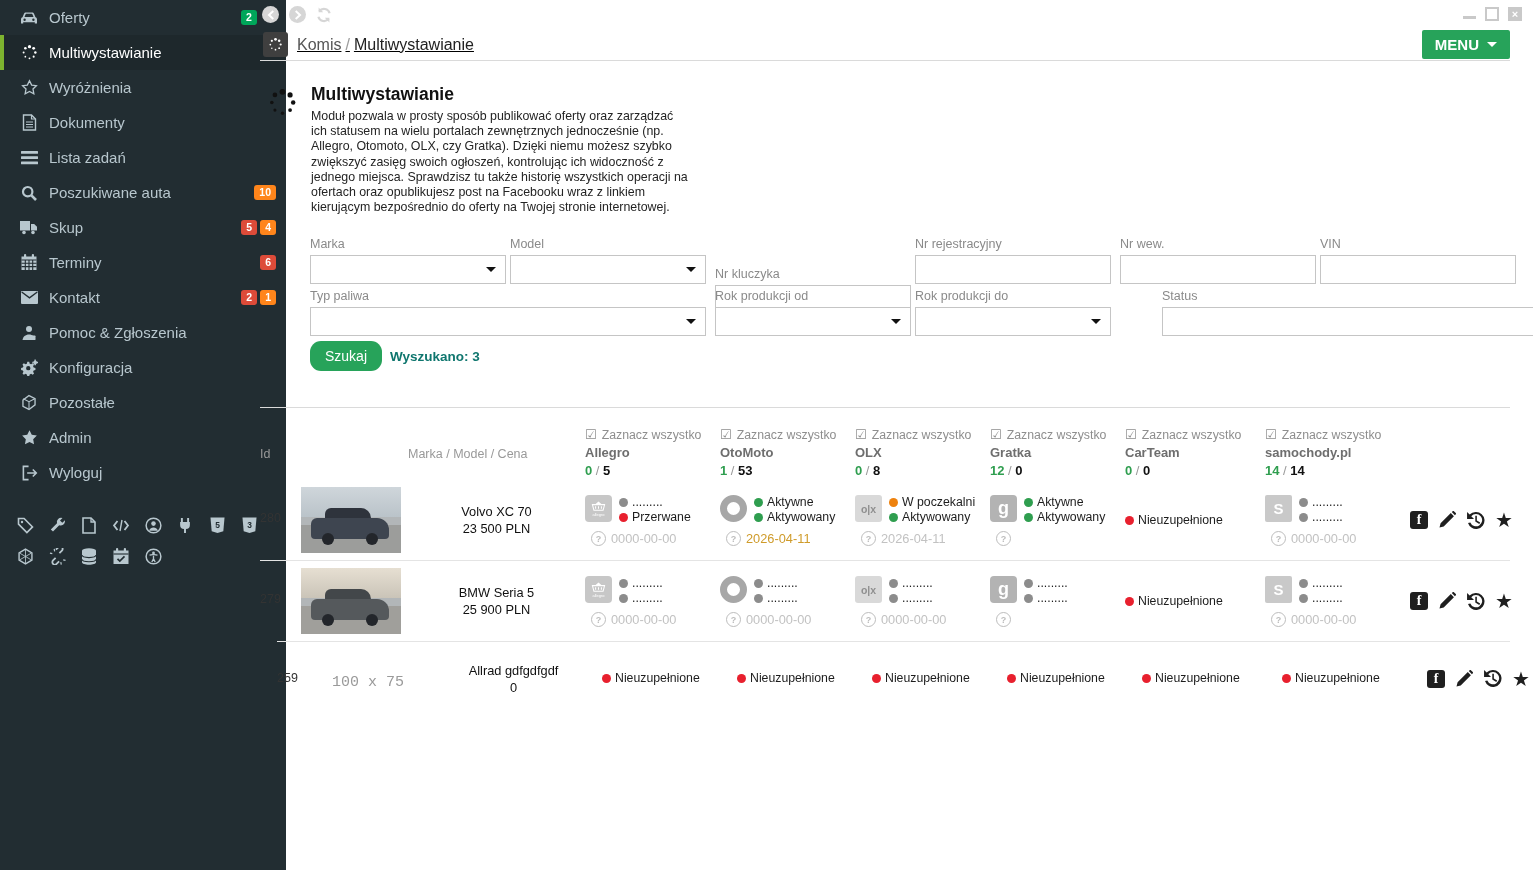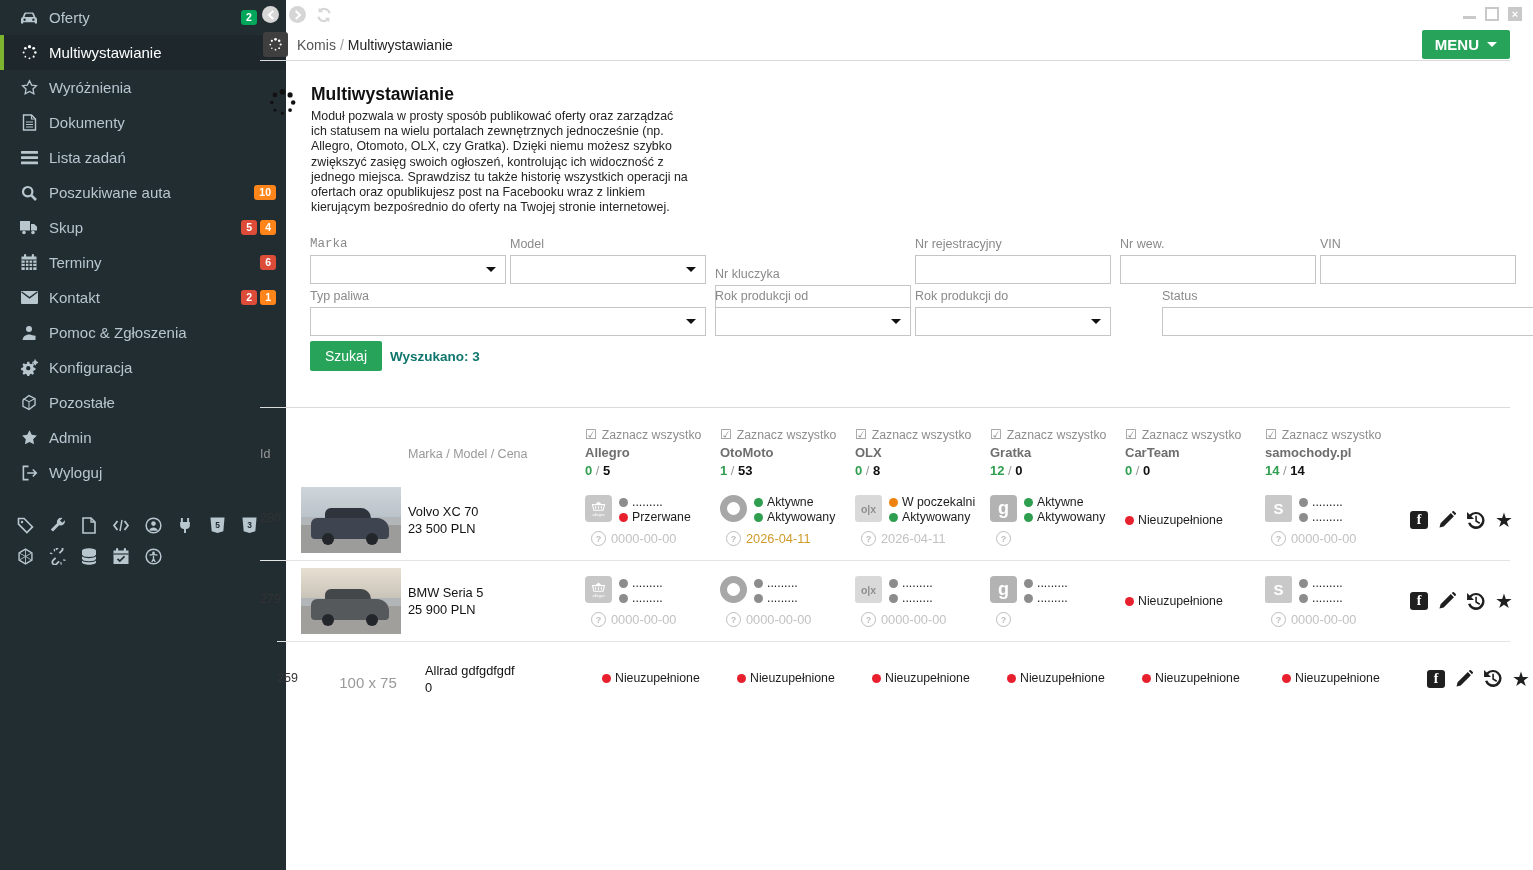--- a/index.html
+++ b/index.html
@@ -27,21 +27,21 @@
   .nav-row{position:absolute;top:6px;left:12px;display:flex;gap:10px;align-items:center;}
   .nav-c{width:17px;height:17px;border-radius:50%;background:#d6d6d6;display:flex;align-items:center;justify-content:center;cursor:pointer;}
   .refresh{cursor:pointer;display:flex;}
   .win-controls{position:absolute;top:7px;right:11px;display:flex;gap:9px;align-items:center;}
   .wc{cursor:pointer;}
   .wc-min{width:13px;height:3px;background:#c9c9c9;margin-top:7px;}
   .wc-max{width:10px;height:10px;border:2px solid #c9c9c9;}
   .wc-close{width:14px;height:14px;background:#c9c9c9;color:#fff;font-size:11px;font-weight:bold;display:flex;align-items:center;justify-content:center;}
   .crumb-row{position:absolute;top:31px;left:13px;right:23px;height:27px;display:flex;align-items:center;}
   .crumb-ico{width:25px;height:25px;background:#3f3f3f;border-radius:3px;display:flex;align-items:center;justify-content:center;margin-right:9px;flex:none;}
-  .crumb{font-size:14px;}
+  .crumb{font-size:16px;text-decoration:underline;}
   .crumb .c1{color:#555;cursor:pointer;}
   .crumb .sep{color:#9b9b9b;padding:0 4px;}
   .crumb .c2{color:#222;}
   .menu-btn{margin-left:auto;background:#27a35a;color:#fff;font-weight:bold;font-size:15px;border:none;padding:6px 13px;border-radius:2px;cursor:pointer;display:flex;align-items:center;}
   .menu-caret{display:inline-block;width:0;height:0;border:5px solid transparent;border-top-color:#fff;margin-left:8px;margin-top:5px;}
   .divider{position:absolute;left:10px;right:23px;border-top:1px solid #dadada;}
   .d1{top:60px;} .d2{top:407px;}
 
   
   .intro{position:absolute;top:84px;left:17px;display:flex;}
@@ -49,26 +49,26 @@
   .intro h1{margin:0 0 4px 0;font-size:17.5px;color:#111;}
   .intro p{margin:0;width:380px;font-size:12.4px;line-height:15.2px;color:#242424;}
 
   
   .filters{position:absolute;top:237px;left:0;right:0;height:140px;}
   .field{position:absolute;}
   .field label{display:block;font-size:12.5px;color:#8a8a8a;margin-bottom:4px;}
   .fbox{height:27px;border:1px solid #c5c5c5;background:#fff;position:relative;cursor:pointer;}
   .fbox input{width:100%;height:100%;border:none;outline:none;font-size:13px;padding:0 6px;box-sizing:border-box;background:transparent;}
   .fbox.select::after{content:'';position:absolute;right:9px;top:11px;border:5px solid transparent;border-top-color:#111;}
-  .f-marka{left:60px;top:0;width:196px;font-family:Liberation Mono, monospace;} .f-model{left:260px;top:0;width:196px;}
+  .f-marka{left:60px;top:0;width:196px;} .f-model{left:260px;top:0;width:196px;}
   .f-kluczyk{left:465px;top:1px;width:196px;margin-top:29px;} .f-rej{left:665px;top:0;width:196px;}
   .f-wew{left:870px;top:0;width:196px;} .f-vin{left:1070px;top:0;width:196px;}
   .f-paliwa{left:60px;top:52px;width:396px;} .f-rokod{left:465px;top:52px;width:196px;}
   .f-rokdo{left:665px;top:52px;width:196px;} .f-status{left:912px;top:52px;width:396px;}
-  .szukaj{position:absolute;top:341px;left:60px;background:#27a35a;color:#fff;border:none;font-size:14px;padding:7px 15px;border-radius:2px;cursor:pointer;}
+  .szukaj{position:absolute;top:341px;left:60px;background:#27a35a;color:#fff;border:none;font-size:14px;padding:7px 15px;border-radius:11px;cursor:pointer;}
   .wyszukano{position:absolute;top:349px;left:140px;font-size:13.5px;color:#0f766e;font-weight:bold;}
 
   
   .tablewrap{position:absolute;top:420px;left:10px;right:23px;}
   .t-head,.t-row{display:grid;grid-template-columns:41px 107px 177px 135px 135px 135px 135px 140px 140px 1fr;}
   .t-head{height:60px;}
   .h-id,.h-car{padding-top:27px;font-size:12.5px;color:#999;}
   .p-col{padding-top:8px;}
   .sel-all{display:flex;align-items:center;color:#8e8e8e;font-size:12.3px;cursor:pointer;white-space:nowrap;}
   .cbx{font-size:13px;margin-right:5px;line-height:12px;}
@@ -76,21 +76,21 @@
   .p-counts{font-size:13px;font-weight:bold;margin-top:3px;}
   .c-a{color:#2f9e4f;} .c-s{color:#999;font-weight:normal;} .c-t{color:#111;}
   #t-body .t-row{min-height:80px;}
   #t-body .t-row + .t-row{border-top:1px solid #e4e4e4;}
   #t-body .t-row:last-child{min-height:72px;margin-left:17px;}
   .c-id{padding-top:31px;font-size:12.5px;color:#333;}
   .t-row:last-child .c-id{padding-top:29px;}
   .c-photo{padding-top:7px;}
   .c-car{padding-top:23px;font-size:12.8px;color:#111;line-height:17px;}
   .t-row:last-child .c-car{padding-top:20px;}
-  .car-name,.car-price{white-space:nowrap;}
+  .car-name,.car-price{white-space:nowrap;text-align:center;}
   .c-portal{padding-top:15px;}
   .c-portal.center{display:flex;align-items:center;padding-top:0;}
   .p-top{display:flex;gap:7px;}
   .lines{display:flex;flex-direction:column;justify-content:center;}
   .ln{display:flex;align-items:center;font-size:12.3px;color:#1d1d1d;line-height:15px;white-space:nowrap;}
   .dot{width:9px;height:9px;border-radius:50%;margin-right:4px;flex:none;}
   .dot-green{background:#2f9e4f;} .dot-red{background:#e8202e;}
   .dot-orange{background:#ee820e;} .dot-gray{background:#8c8c8c;}
   .p-date{display:flex;align-items:center;gap:5px;margin-top:6px;margin-left:6px;font-size:12.8px;}
   .qm{width:13px;height:13px;border-radius:50%;border:1.5px solid #bdbdbd;color:#bdbdbd;font-size:9px;font-weight:bold;display:flex;align-items:center;justify-content:center;flex:none;}
@@ -116,21 +116,21 @@
   .bmw .p-sky{background:linear-gradient(180deg,#e6dfd2,#cac4b8);}
   .p-ground{position:absolute;left:0;right:0;bottom:0;height:42%;}
   .volvo .p-ground{background:#9c9d9b;}
   .bmw .p-ground{background:#a09f9b;}
   .p-carwin{position:absolute;left:24px;right:30px;top:21px;height:13px;border-radius:6px 10px 0 0;background:#2e333c;}
   .bmw .p-carwin{background:#43474a;}
   .p-carbody{position:absolute;left:10px;right:12px;top:31px;height:21px;border-radius:6px 12px 4px 4px;background:#3e4550;}
   .bmw .p-carbody{background:#55595c;}
   .p-w1,.p-w2{position:absolute;top:46px;width:12px;height:12px;border-radius:50%;background:#23262b;}
   .p-w1{left:21px;} .p-w2{right:23px;}
-  .photo-ph{width:100px;height:66px;display:flex;align-items:center;justify-content:center;color:#9a9a9a;font-size:15px;}
+  .photo-ph{width:100px;height:66px;display:flex;align-items:center;justify-content:center;color:#9a9a9a;font-size:15px;font-family:Liberation Mono, monospace;}
 </style>
 </head>
 <body>
 
 <div class="app">
 
   <aside class="sidebar">
     <nav>
       <div class="side-item">
         <span class="ico">

